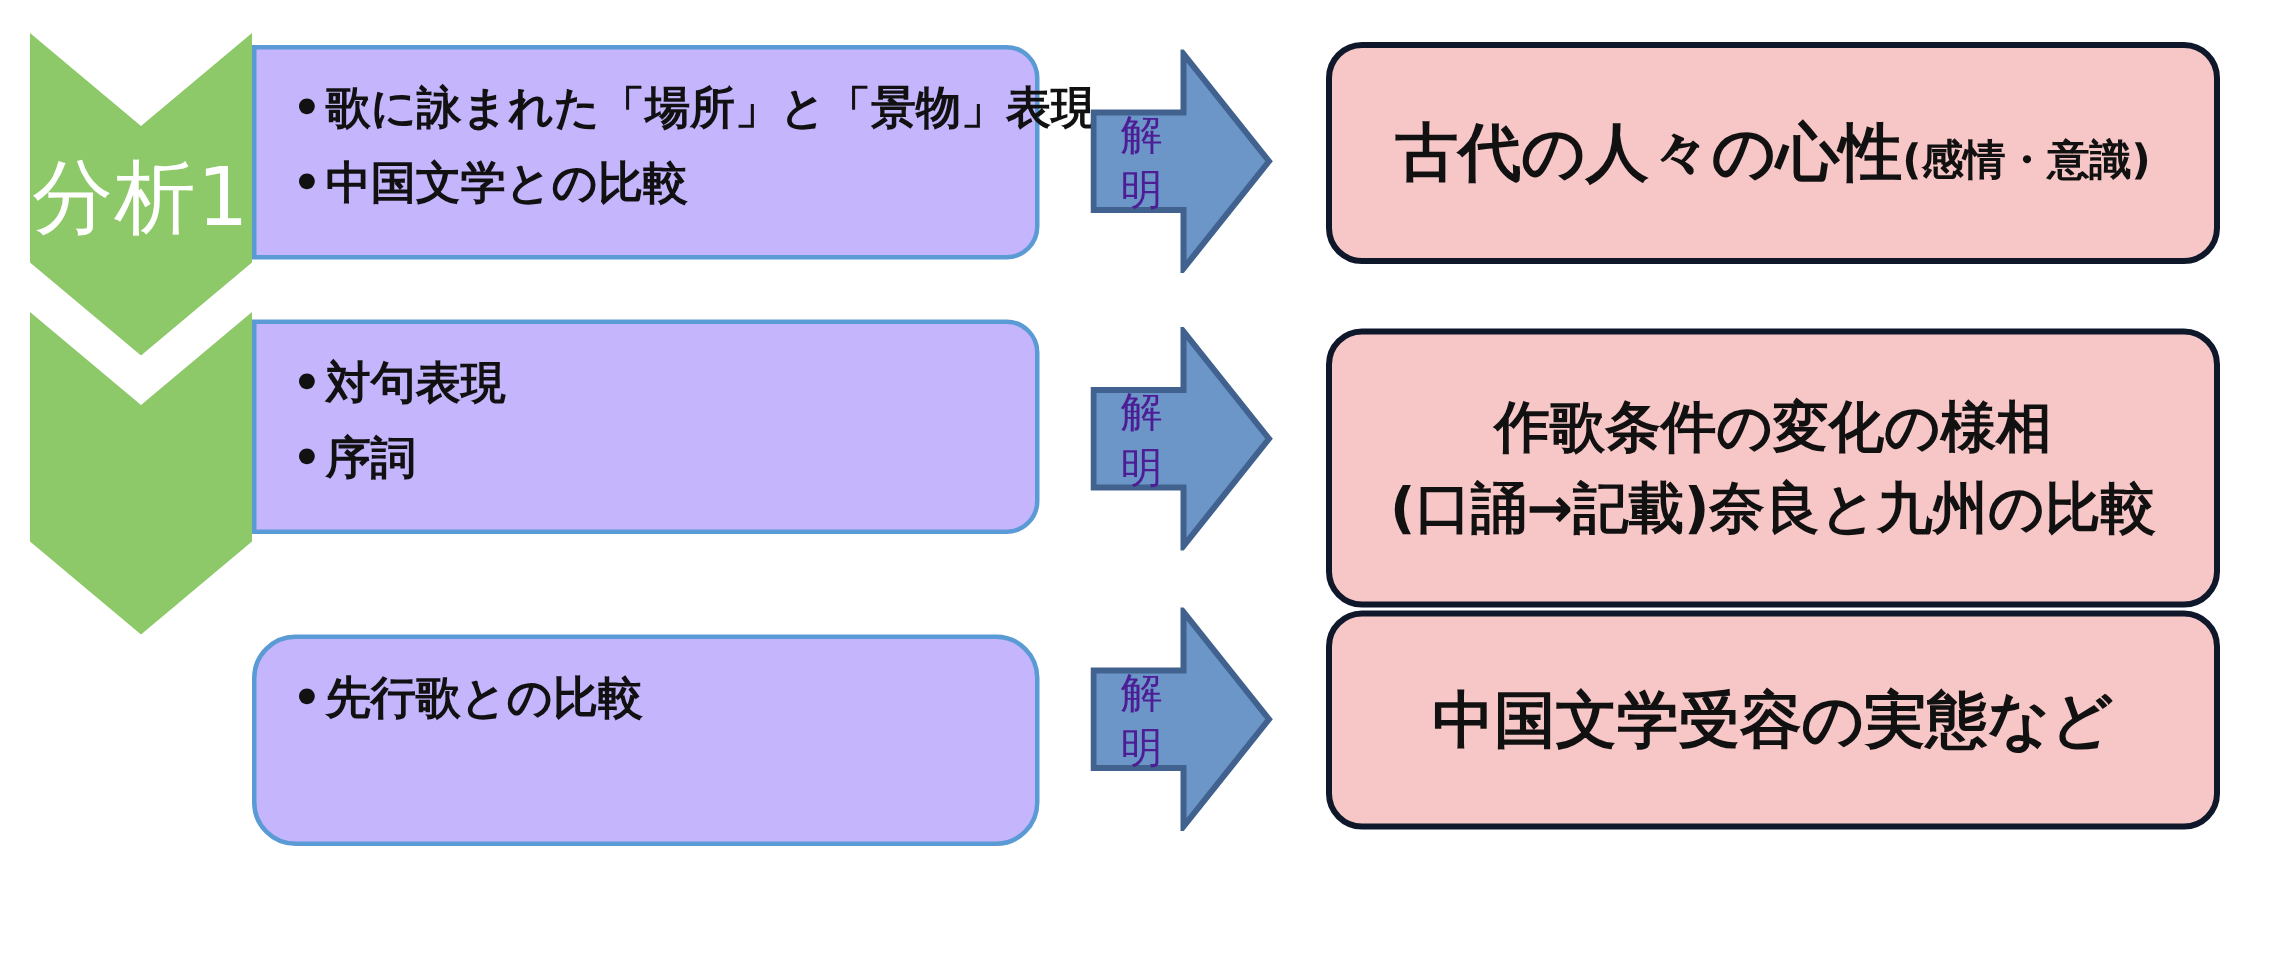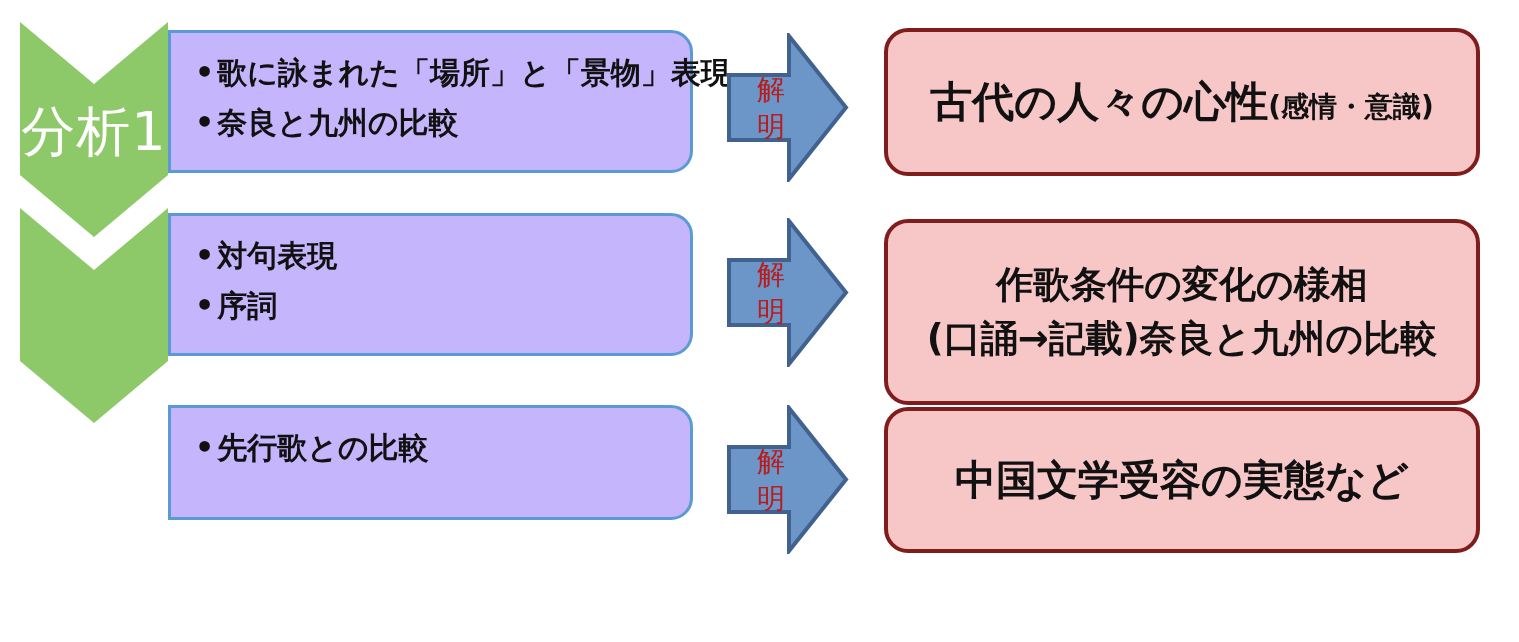--- a/index.html
+++ b/index.html
@@ -26,28 +26,28 @@
     font-size:30px; font-weight:700; color:#111111; line-height:50px;
     white-space:nowrap;
   }
   .dot { margin-right:3px; }
 
   
   .arrow { position:absolute; left:727px; width:122px; height:149px; }
   .arrow svg { display:block; width:100%; height:100%; }
   .arrow-label {
     position:absolute; left:20px; top:50%; transform:translateY(-50%);
-    width:38px; text-align:right; font-size:28px; line-height:37px;
-    color:#b91c1c; word-break:break-all;
+    width:38px; text-align:left; font-size:28px; line-height:37px;
+    color:#4c1d95; word-break:break-all;
   }
 
   
   .pbox {
     position:absolute; left:884px; width:596px; box-sizing:border-box;
-    background:#f7c6c7; border:4px solid #7f1d1d; border-radius:24px;
+    background:#f7c6c7; border:4px solid #0f172a; border-radius:24px;
     display:flex; flex-direction:column; align-items:center; justify-content:center;
     color:#111111; font-weight:700; text-align:center;
   }
   .pbox-r1 .p-main { font-size:42px; }
   .pbox-r1 .p-note { font-size:28px; }
   .pbox-r2 .p-main, .pbox-r2 .p-line2 { font-size:37px; line-height:54px; }
   .pbox-r3 .p-main { font-size:41px;margin-top:23px; }
   .p-line1 { white-space:nowrap; }
 </style>
 </head>
@@ -60,21 +60,21 @@
       <polygon points="0,0 74,62 148,0 148,153 74,215 0,153" fill="#8dc869"></polygon>
     </svg>
     <div class="chev-label">分析1</div>
   </div>
 
   <div class="wbox" style="top:30px; height:143px;">
     <div class="bullet-line">
       <span class="dot">•</span><span>歌に詠まれた「場所」と「景物」表現</span>
     </div>
     <div class="bullet-line">
-      <span class="dot">•</span><span>奈良と九州の比較</span>
+      <span class="dot">•</span><span>中国文学との比較</span>
     </div>
   </div>
 
   <div class="arrow" style="top:33px;">
     <svg viewBox="0 0 122 149" preserveAspectRatio="none">
       <polygon points="2,42 62,42 62,3 119,74.5 62,146 62,107 2,107" fill="#6b96c7" stroke="#41628f" stroke-width="4" stroke-linejoin="miter"></polygon>
     </svg>
     <div class="arrow-label">解明</div>
   </div>
 
@@ -107,21 +107,21 @@
   </div>
 
   <div class="pbox pbox-r2" style="top:219px; height:186px;">
     <div class="p-line1">
       <span class="p-main">作歌条件の変化の様相</span>
     </div>
     <div class="p-line2">(口誦→記載)奈良と九州の比較</div>
   </div>
 
 
-  <div class="wbox" style="top:405px; height:115px;">
+  <div class="wbox" style="top:423px; height:141px;border-radius:29px;">
     <div class="bullet-line">
       <span class="dot">•</span><span>先行歌との比較</span>
     </div>
   </div>
 
   <div class="arrow" style="top:405px;">
     <svg viewBox="0 0 122 149" preserveAspectRatio="none">
       <polygon points="2,42 62,42 62,3 119,74.5 62,146 62,107 2,107" fill="#6b96c7" stroke="#41628f" stroke-width="4" stroke-linejoin="miter"></polygon>
     </svg>
     <div class="arrow-label">解明</div>

